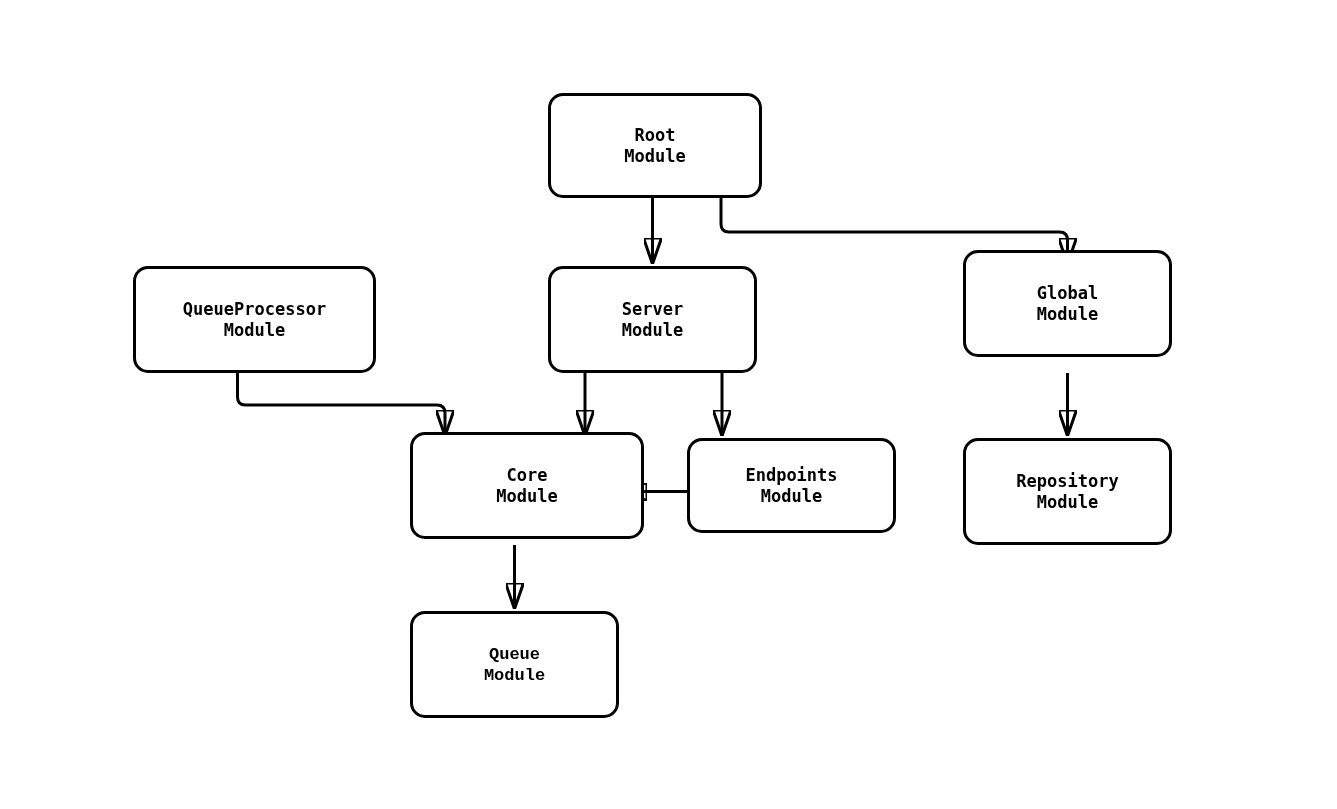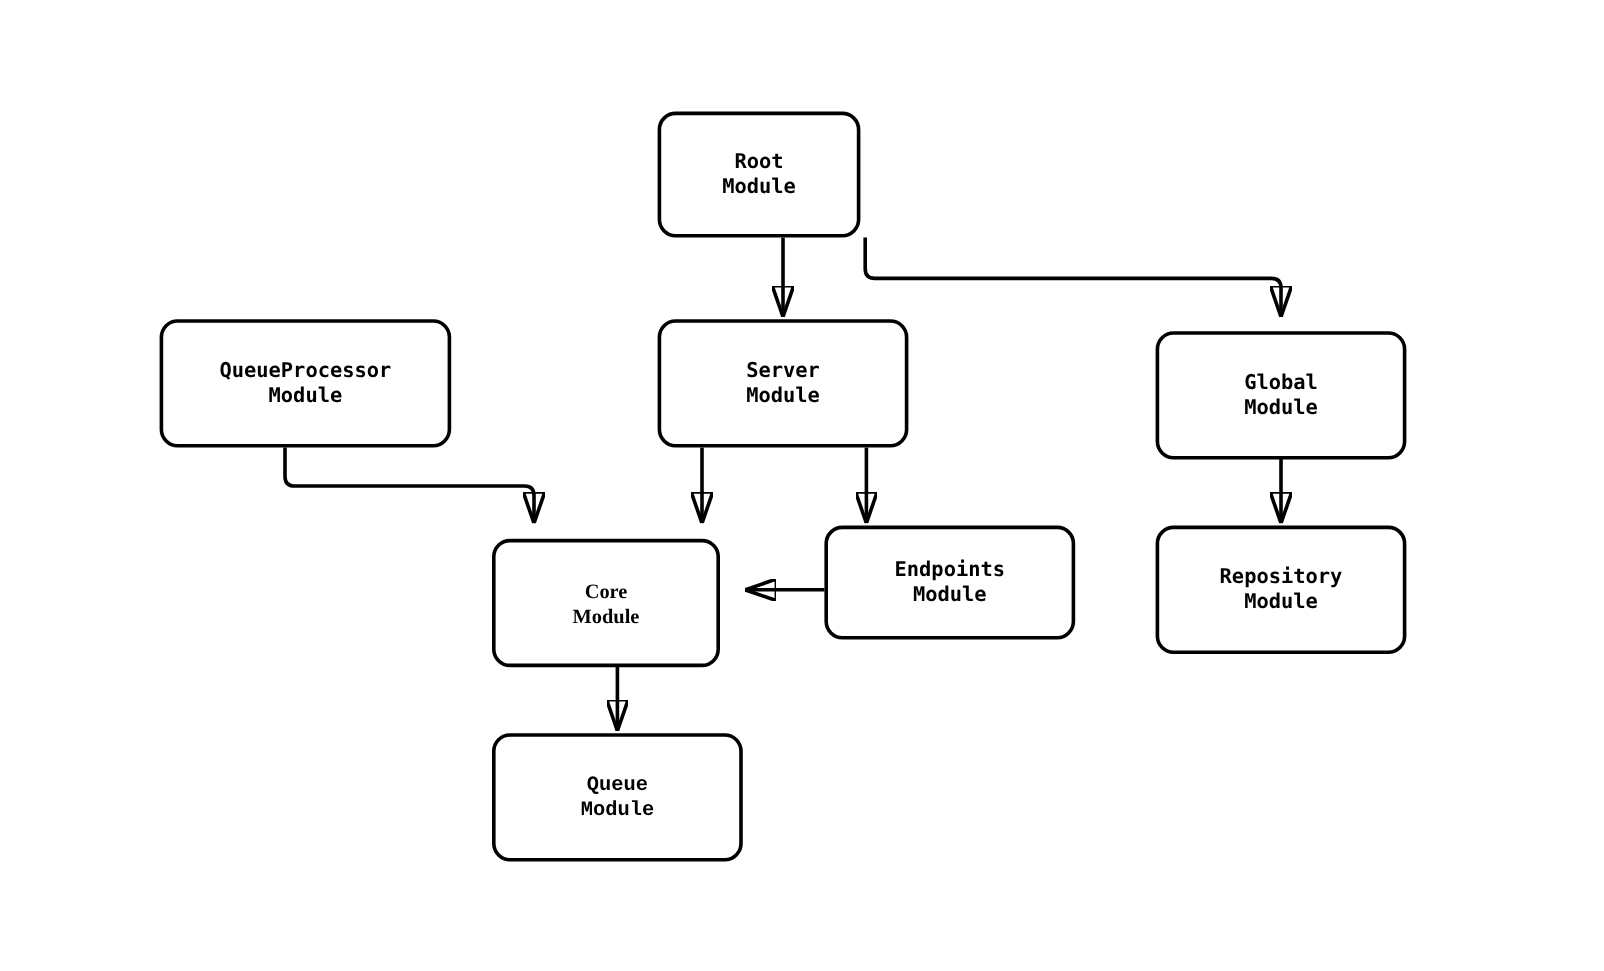--- a/index.html
+++ b/index.html
@@ -66,41 +66,41 @@
     <path d="M652.5,198 V264" marker-end="url(#arrowhead)"></path>
     <path d="M721,198 V224 Q721,232 729,232 H1059.5 Q1067.5,232 1067.5,240 V264" marker-end="url(#arrowhead)"></path>
     <path d="M237.5,373 V397 Q237.5,405 245.5,405 H437 Q445,405 445,413 V436" marker-end="url(#arrowhead)"></path>
     <path d="M585,373 V436" marker-end="url(#arrowhead)"></path>
     <path d="M722,373 V436" marker-end="url(#arrowhead)"></path>
     <path d="M687,491.5 H621" marker-end="url(#arrowhead)"></path>
     <path d="M1067.5,373 V436" marker-end="url(#arrowhead)"></path>
     <path d="M514.5,545 V609" marker-end="url(#arrowhead)"></path>
   </svg>
 
-  <div class="node" style="left:548px; top:93px; width:169px; height:105px;">
+  <div class="node" style="left:548px; top:93px; width:214px; height:105px;">
     <span>Root</span>
     <span>Module</span>
   </div>
 
   <div class="node" style="left:133px; top:266px; width:243px; height:107px;">
     <span>QueueProcessor</span>
     <span>Module</span>
   </div>
 
   <div class="node" style="left:548px; top:266px; width:209px; height:107px;">
     <span>Server</span>
     <span>Module</span>
   </div>
 
-  <div class="node" style="left:963px; top:276px; width:209px; height:107px;justify-content:center;">
+  <div class="node" style="left:963px; top:250px; width:209px; height:107px;justify-content:center;">
     <span>Global</span>
     <span>Module</span>
   </div>
 
-  <div class="node" style="left:410px; top:449px; width:190px; height:107px;font-family:Liberation Serif, serif;">
+  <div class="node" style="left:410px; top:432px; width:234px; height:107px;">
     <span>Core</span>
     <span>Module</span>
   </div>
 
   <div class="node" style="left:687px; top:438px; width:209px; height:95px;">
     <span>Endpoints</span>
     <span>Module</span>
   </div>
 
   <div class="node" style="left:963px; top:438px; width:209px; height:107px;text-align:right;">

